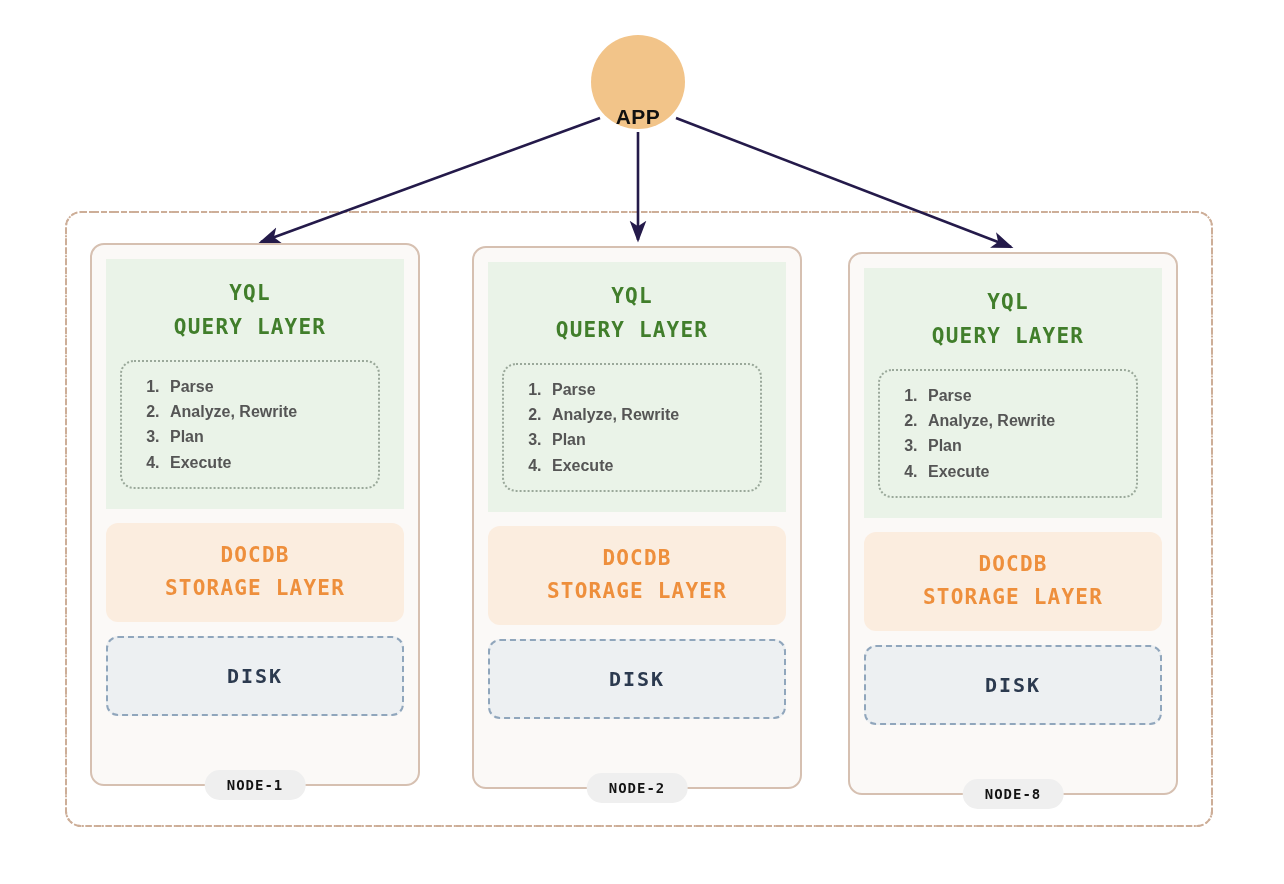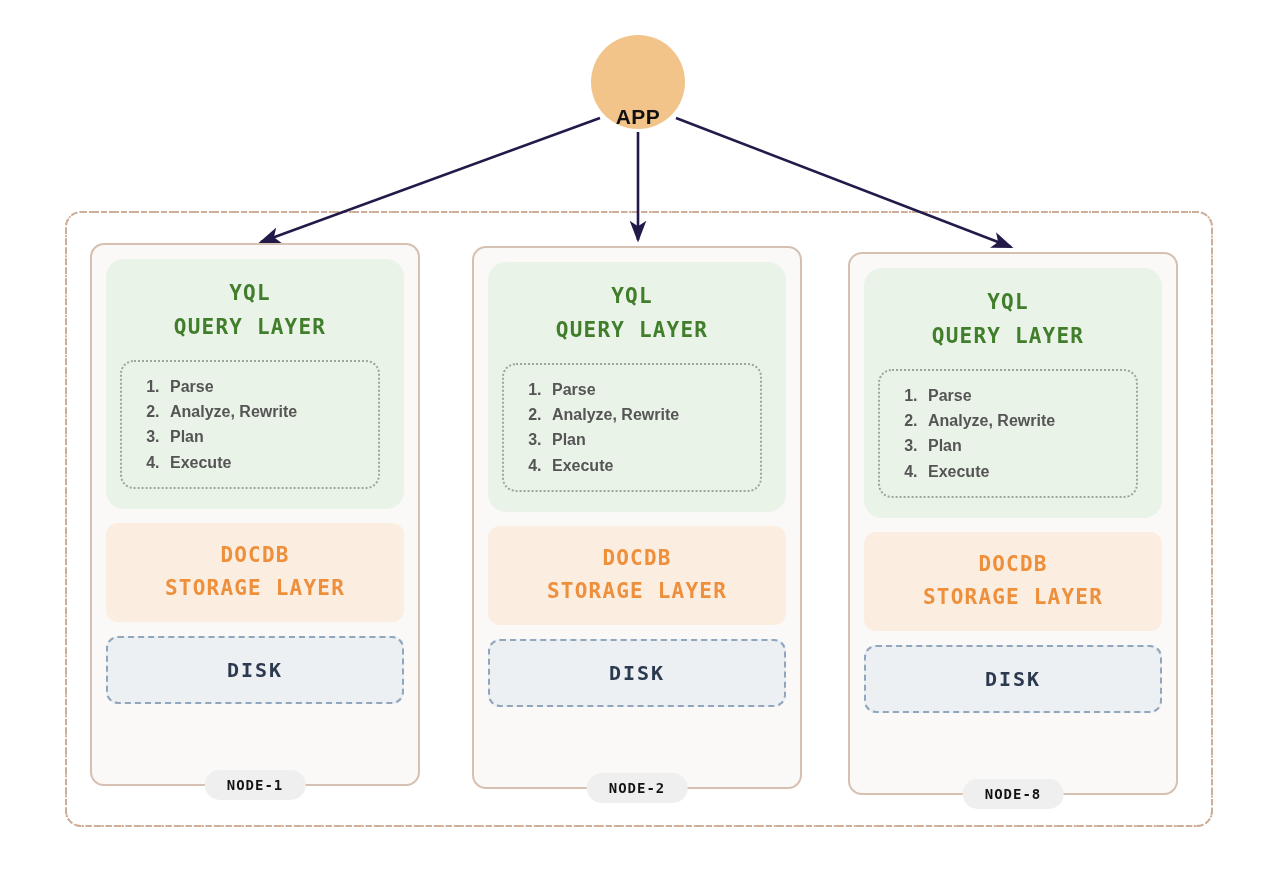--- a/index.html
+++ b/index.html
@@ -75,21 +75,21 @@
     box-sizing: border-box;
     padding: 14px 14px 0 14px;
   }
   #node-card-0 { left: 90px;  top: 243px; width: 330px; height: 543px; }
   #node-card-1 { left: 472px; top: 246px; width: 330px; height: 543px; }
   #node-card-2 { left: 848px; top: 252px; width: 330px; height: 543px; }
 
   
   .yql-layer {
     background: #EAF3E8;
-    border-radius: 18px;
+    border-radius: 0;
     padding: 18px 24px 20px 14px;
     box-sizing: border-box;
   }
   .yql-title {
     text-align: center;
     color: #417E2B;
     font-size: 21px;
     font-weight: 700;
     line-height: 1.6;
     letter-spacing: 1.2px;
@@ -131,21 +131,21 @@
     letter-spacing: 1.2px;
     font-family: "DejaVu Sans Mono", monospace;
   }
 
   
   .disk-layer {
     margin-top: 14px;
     background: #EDF0F2;
     border: 2px dashed #90A6BC;
     border-radius: 12px;
-    height: 68px;
+    height: 80px;
     box-sizing: border-box;
     display: flex;
     align-items: center;
     justify-content: center;
     color: #2C3A4F;
     font-size: 20px;
     font-weight: 700;
     letter-spacing: 2px;
     font-family: "DejaVu Sans Mono", monospace;
   }

